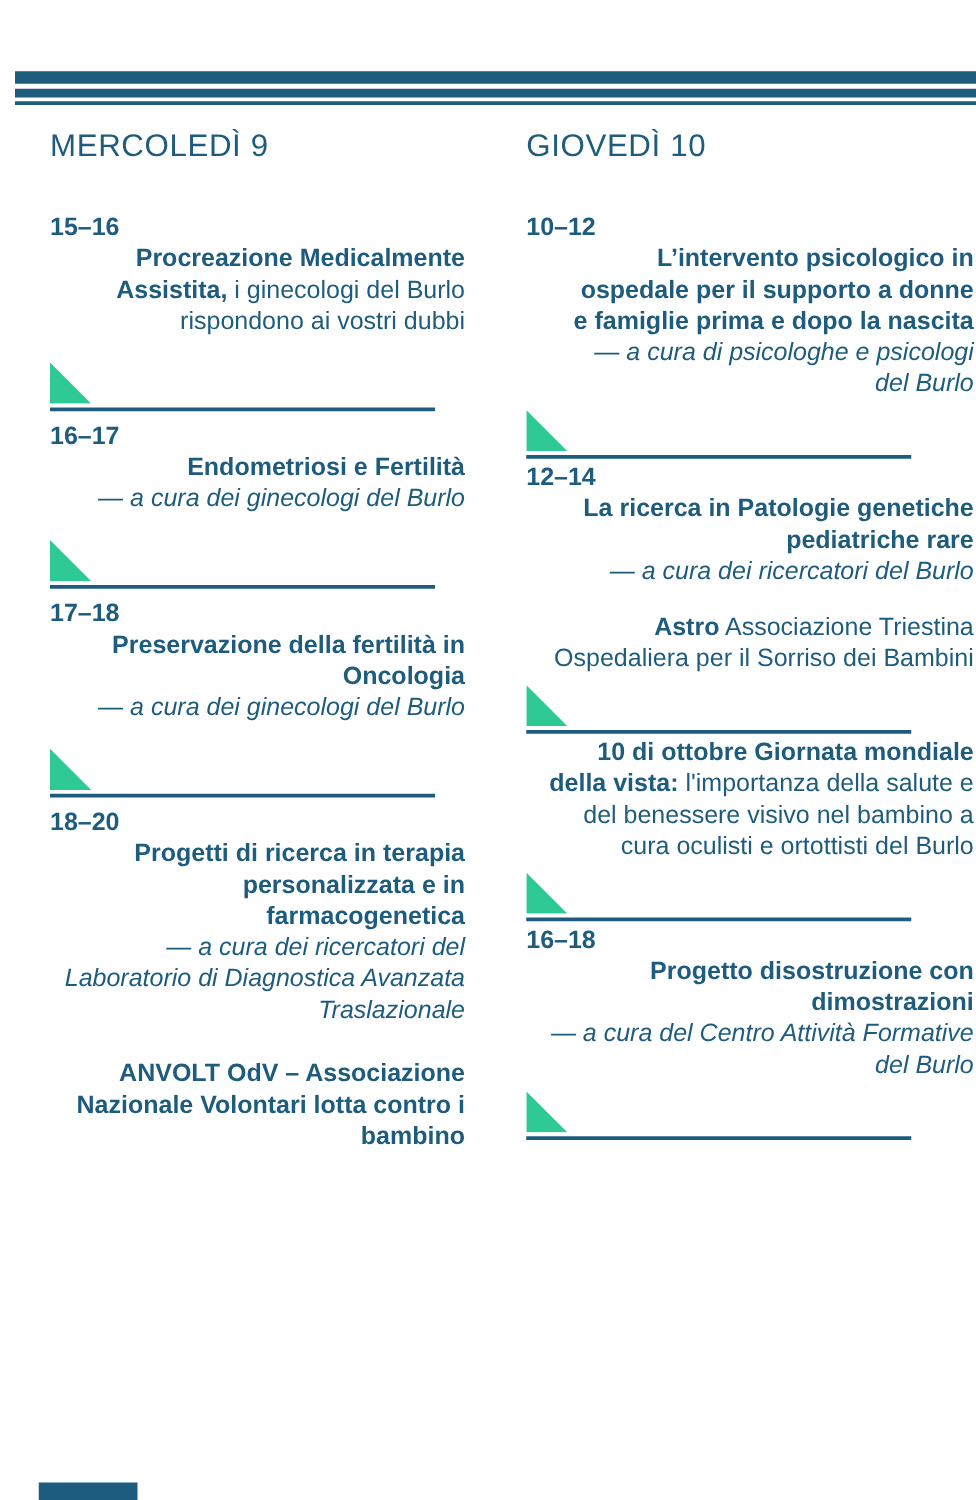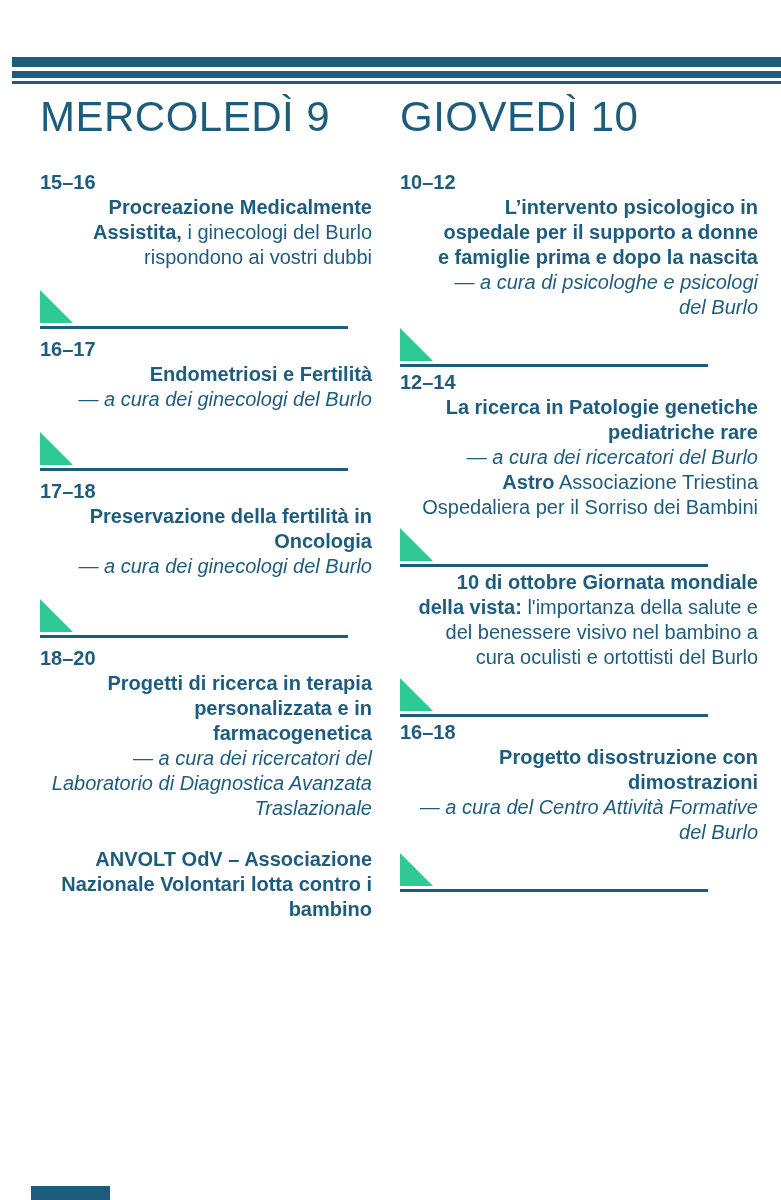--- a/index.html
+++ b/index.html
@@ -12,42 +12,42 @@
   }
   
   .bar { position:absolute; left:12px; right:0; background:#1E5C7E; }
   .bar1 { top:57px; height:10px; }
   .bar2 { top:71px; height:7px; }
   .bar3 { top:81px; height:3px; }
 
   
   .col { position:absolute; top:96px; }
   .col-left  { left:40px;  width:332px; }
-  .col-right { left:400px; width:358px; }
+  .col-right { left:421px; width:358px; }
 
   h2.day {
-    font-size:42px; font-weight:400; line-height:42px;
+    font-size:25px; font-weight:400; line-height:42px;
     letter-spacing:.5px; margin:0 0 32px 0; color:#1E5C7E;
     white-space:nowrap;
   }
 
   .event { position:relative; }
   .event + .event { margin-top:3px; }
   .col-left .event + .event { margin-top:8px; }
   .event + .event.spaced, .col-left .event + .event.spaced { margin-top:26px; }
 
   .time { font-weight:700; font-size:20px; line-height:25px; }
   .title, .note, .extra {
     margin:0; font-size:20px; line-height:25px;
     white-space:pre-line;
     text-align:right;
   }
   .b { font-weight:700; }
   .note { font-style:italic; }
-  .extra { }
+  .extra { margin-top:20px; }
 
   .tri {
     width:33px; height:33px;
     background:#2FC996;
     clip-path:polygon(0 0, 0 100%, 100% 100%);
     margin:8px 0 3px 0;
   }
   .col-left .tri { margin-top:20px; }
 
   hr.rule {

